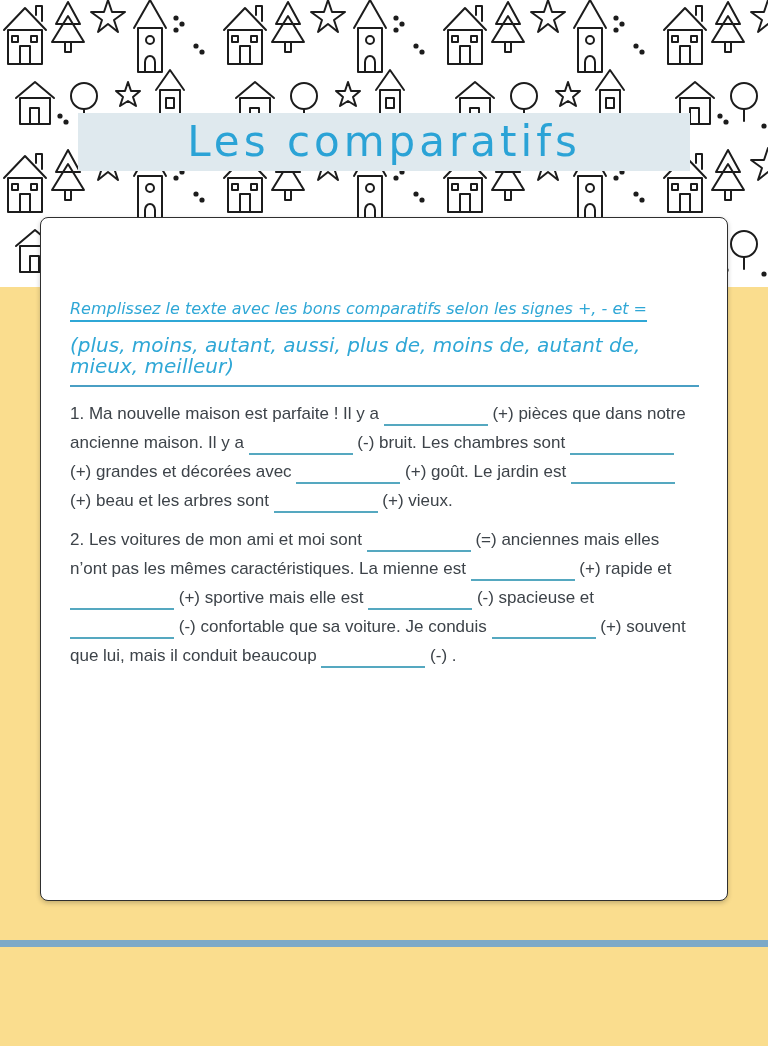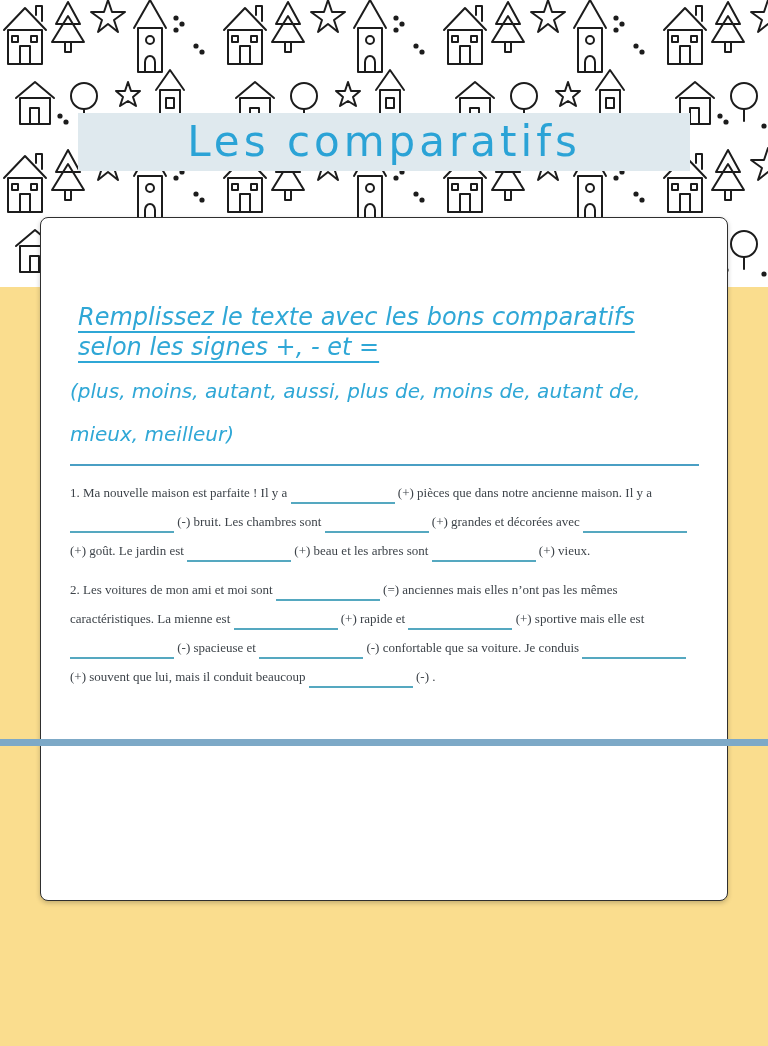--- a/index.html
+++ b/index.html
@@ -1,49 +1,49 @@
 <!DOCTYPE html>
 <html><head>
 <meta charset="utf-8">
 <style>
   html,body{margin:0;padding:0;}
   body{width:768px;height:1046px;position:relative;overflow:hidden;
        font-family:"Liberation Sans",sans-serif;background:var(--page-background,#FADD8E);}
 
-  .stage{position:absolute;inset:0;width:768px;height:746px;}
+  .stage{position:absolute;inset:0;width:768px;height:947px;}
 
   
   .pattern-band{position:absolute;left:0;top:0;width:768px;height:287px;background:#fff;}
 
   
   .banner{position:absolute;left:78px;top:113px;width:612px;height:58px;
           background:var(--banner-background,#DFE9EE);z-index:2;}
   .banner .title{display:block;text-align:center;
           font-family:"DejaVu Sans",sans-serif;
           font-size:42px;line-height:58px;letter-spacing:4px;
           color:var(--title-blue,#2BA3D6);white-space:nowrap;}
 
   
   .card{position:absolute;left:40px;top:217px;width:688px;height:684px;box-sizing:border-box;
         background:var(--card-background,#fff);
         border:1px solid #2f2f2f;border-radius:8px;
         box-shadow:0 2px 5px rgba(0,0,0,.22);
         padding:76px 28px 0 29px;z-index:3;}
 
-  .instructions{margin:8px;color:var(--instruction-blue,#2FA7D6);
+  .instructions{margin:0;color:var(--instruction-blue,#2FA7D6);
         font-family:"DejaVu Sans",sans-serif;font-style:italic;
-        font-size:24px;line-height:30px;
+        font-size:16px;line-height:30px;
         text-decoration:underline;text-decoration-thickness:1.5px;text-underline-offset:6px;}
-  .wordbank{margin:0 0 0;color:var(--instruction-blue,#2FA7D6);
+  .wordbank{margin:11px 0 0;color:var(--instruction-blue,#2FA7D6);
         font-family:"DejaVu Sans",sans-serif;font-style:italic;
-        font-size:20px;line-height:43px;}
+        font-size:20px;line-height:21px;}
   .divider{border:none;border-top:2px solid var(--divider-blue,#4A9FC4);margin:8px 0 12px;}
 
   .para{margin:0 0 10px;color:var(--body-text,#3D4349);
-        font-size:13px;line-height:29px;font-family:Liberation Serif, serif;}
+        font-size:17px;line-height:29px;font-family:Liberation Sans, sans-serif;}
   .blank{display:inline-block;width:104px;height:0;
         border-bottom:2px solid var(--blank-underline,#55A8C0);
         transform:translateY(7px);}
 
   
   .footer-bar{position:absolute;left:0;bottom:0;width:768px;height:7px;
         background:var(--footer-bar,#7DA9C7);z-index:4;}
 </style>
 </head>
 <body style="--page-background: #FADD8E; --pattern-ink: #1C1C1C; --banner-background: #DFE9EE; --title-blue: #2BA3D6; --instruction-blue: #2FA7D6; --divider-blue: #4A9FC4; --body-text: #3D4349; --blank-underline: #55A8C0; --card-background: #FFFFFF; --footer-bar: #7DA9C7;">

